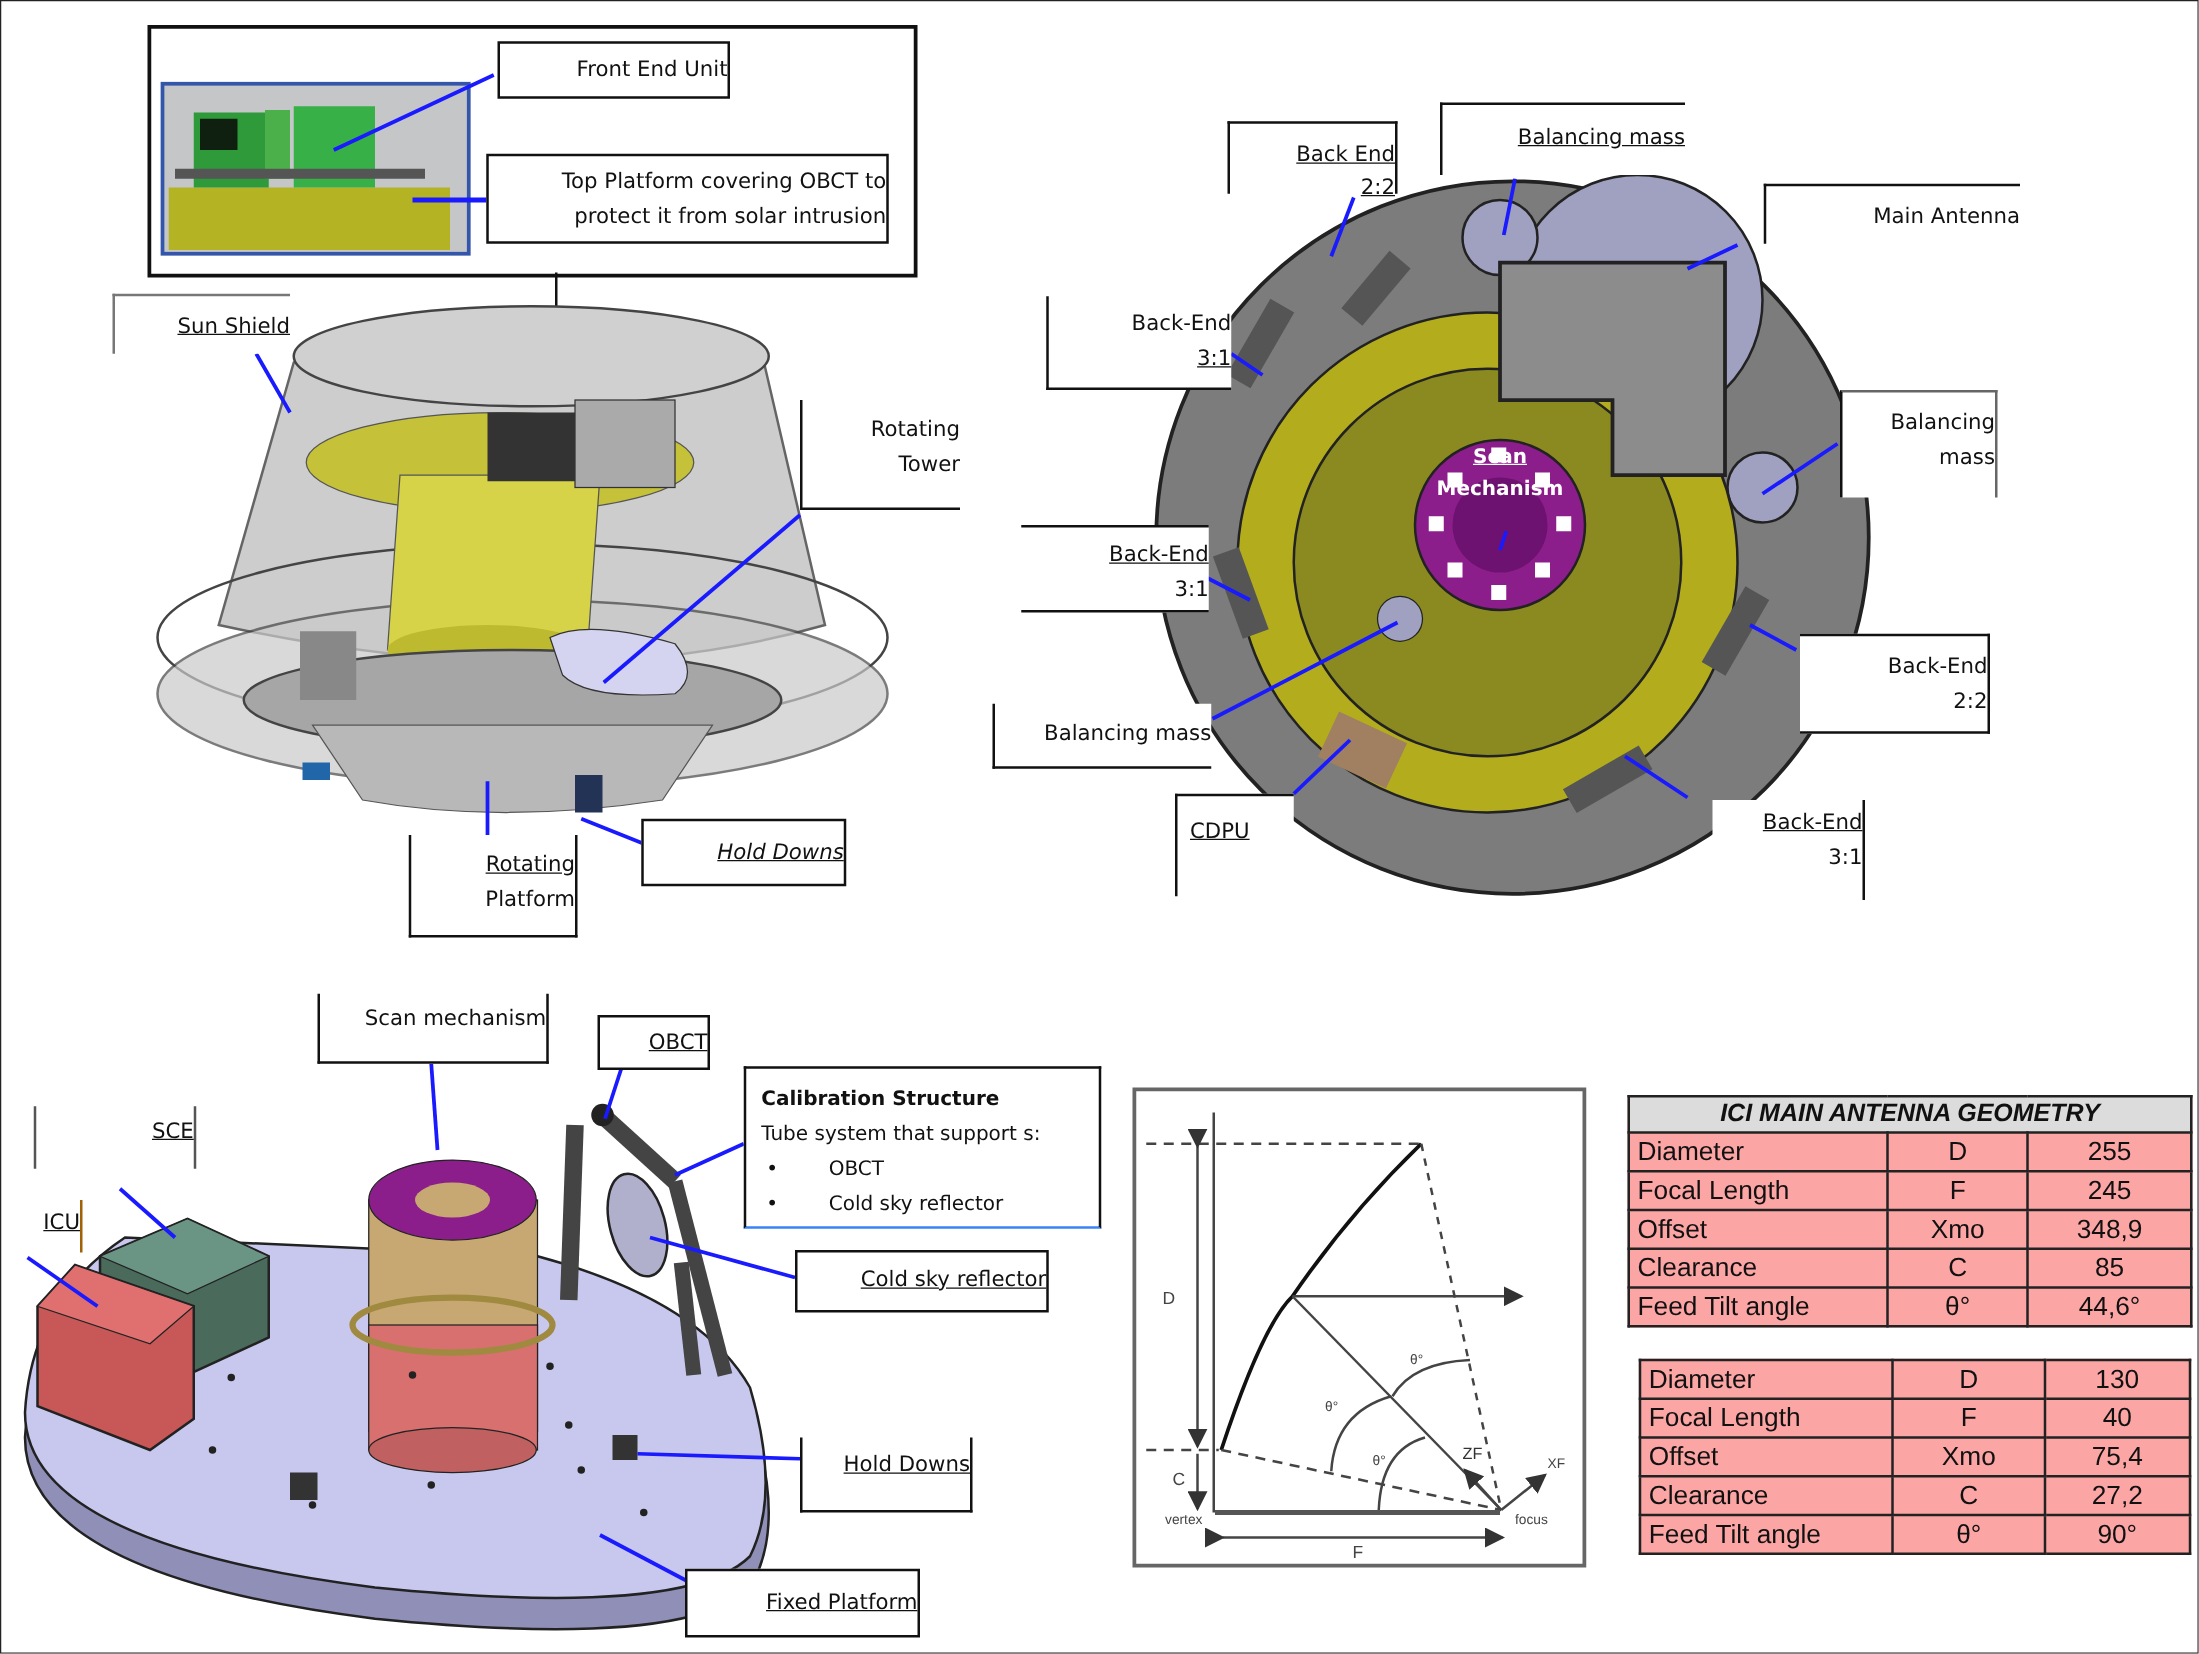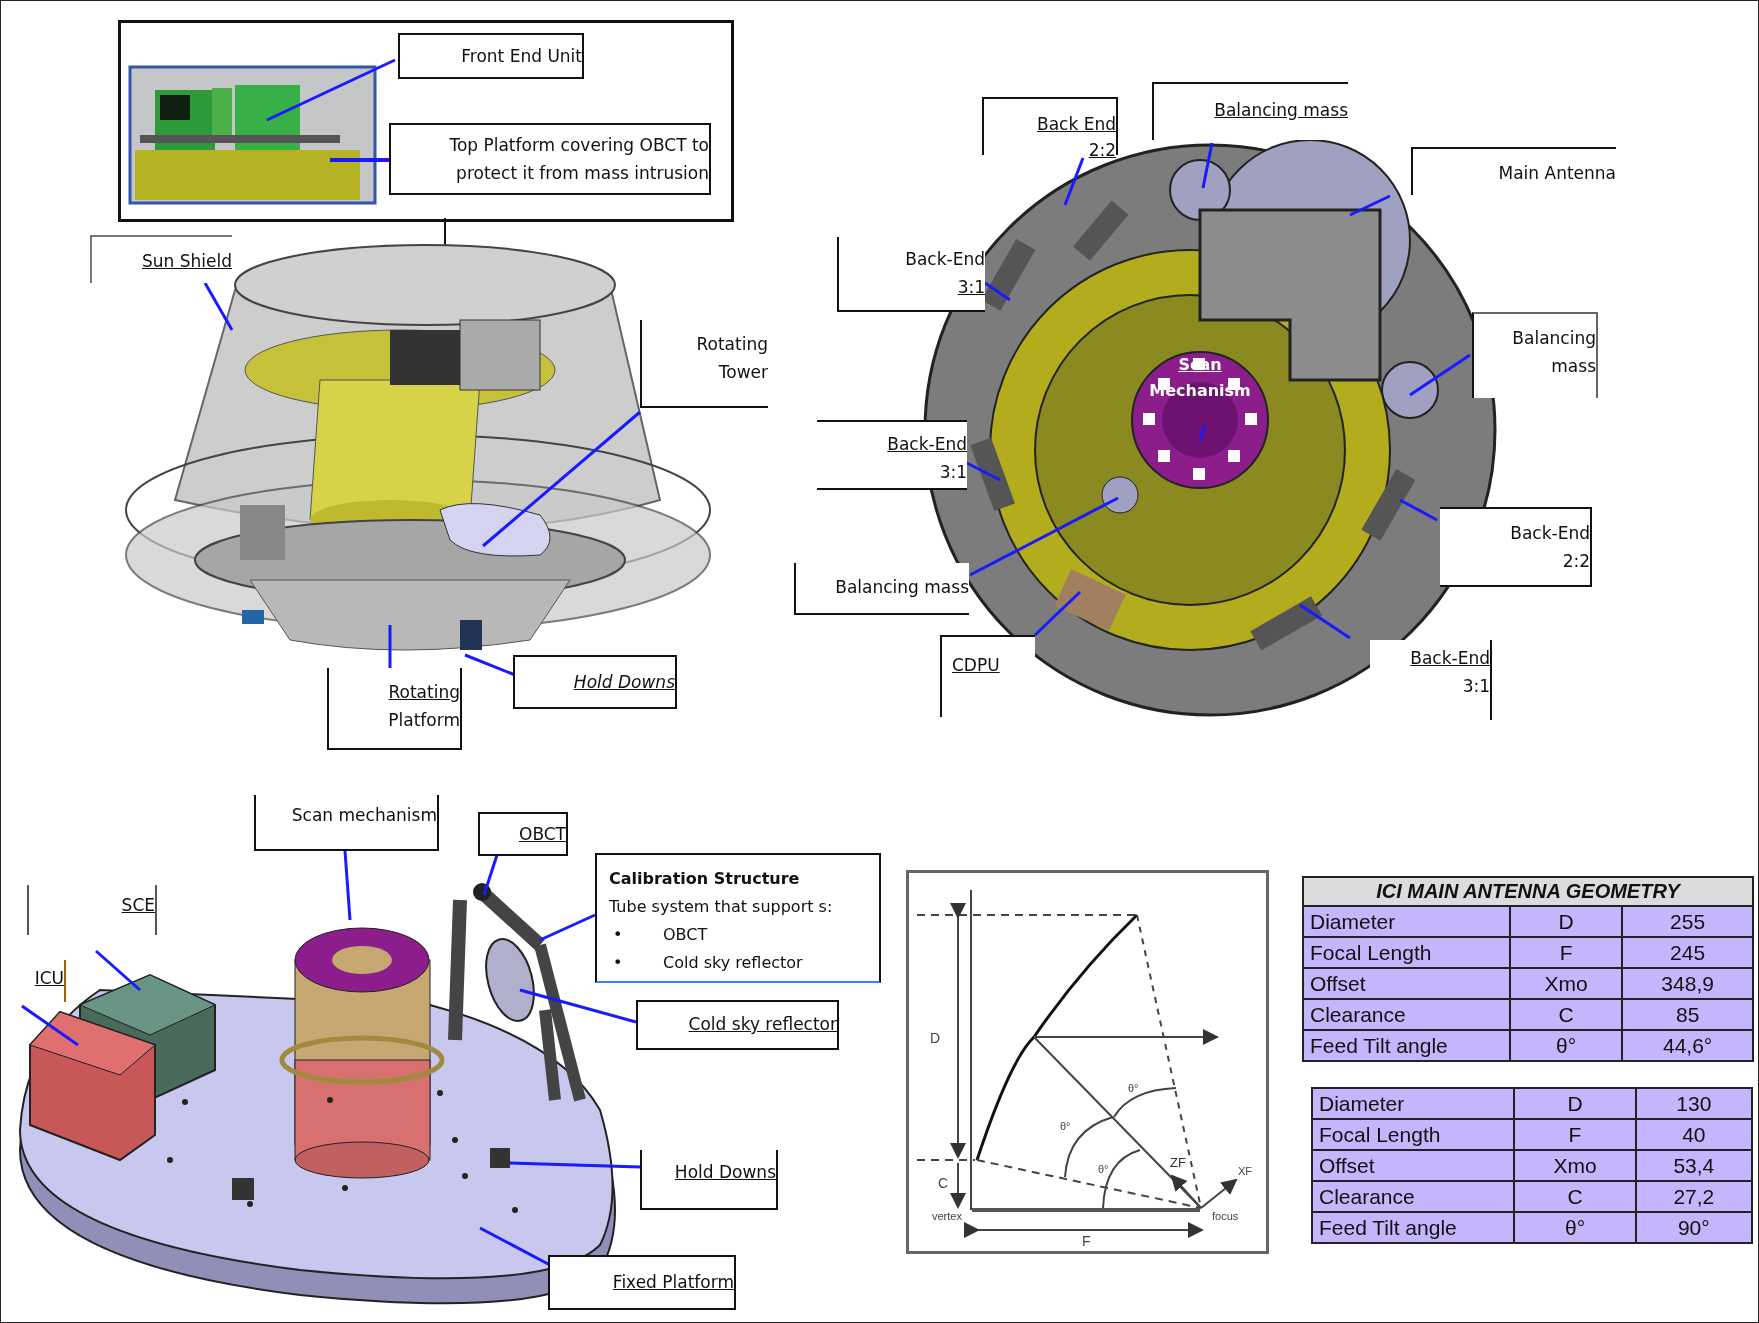--- a/index.html
+++ b/index.html
@@ -8,21 +8,21 @@
   .abs{position:absolute;}
   .lbl{position:absolute;background:#fff;font-family:"DejaVu Sans",sans-serif;font-size:17px;color:#111;text-align:right;line-height:28px;box-sizing:border-box;}
   .b2{border:2px solid #111;}
   .u{text-decoration:underline;}
   .it{font-style:italic;}
   .bt{border-top:2px solid #111;}
   .bb{border-bottom:2px solid #111;}
   .bl{border-left:2px solid #111;}
   .br{border-right:2px solid #111;}
   svg{position:absolute;left:0;top:0;}
-  table.geo{position:absolute;border-collapse:collapse;font-family:"Liberation Sans",sans-serif;font-size:21px;color:#111;background:#c4b5fd;}
+  table.geo{position:absolute;border-collapse:collapse;font-family:"Liberation Sans",sans-serif;font-size:21px;color:#111;background:#fca5a5;}
   table.geo td{border:2px solid #222;padding:1px 6px;height:27px;}
   table.geo td.sym,table.geo td.val{text-align:center;}
   table.geo th{background:#dcdcdc;border:2px solid #222;font-style:italic;font-weight:bold;font-size:20px;padding:2px 4px;}
   .cal{font-family:"DejaVu Sans",sans-serif;font-size:16px;line-height:28px;text-align:left;padding:10px 12px;}
   .cal ul{margin:0;padding:0;list-style:none;}
   .cal li{padding-left:4px;}
   .cal li span.dot{display:inline-block;width:50px;}
 </style>
 </head>
 <body>
@@ -68,21 +68,21 @@
       <rect x="460" y="620" width="22" height="30" fill="#223355"></rect>
     </g>
 
     <line x1="205" y1="283" x2="232" y2="330" stroke="#1a1aff" stroke-width="3"></line>
     <line x1="640" y1="412" x2="483" y2="546" stroke="#1a1aff" stroke-width="3"></line>
     <line x1="390" y1="625" x2="390" y2="670" stroke="#1a1aff" stroke-width="3"></line>
     <line x1="465" y1="655" x2="515" y2="675" stroke="#1a1aff" stroke-width="3"></line>
   </svg>
 
   <div class="lbl b2" style="left:398px;top:33px;width:186px;height:46px;line-height:42px;">Front End Unit</div>
-  <div class="lbl b2" style="left:389px;top:123px;width:322px;height:72px;line-height:28px;padding-top:6px;">Top Platform covering OBCT to protect it from mass intrusion</div>
+  <div class="lbl b2" style="left:389px;top:123px;width:322px;height:72px;line-height:28px;padding-top:6px;">Top Platform covering OBCT to protect it from solar intrusion</div>
 
   <div class="lbl bt bl u" style="left:90px;top:235px;width:142px;height:48px;line-height:48px;border-top-color:#777;border-left-color:#777;">Sun Shield</div>
 
   <div class="lbl bl bb" style="left:640px;top:320px;width:128px;height:88px;padding-top:10px;">
     <div>Rotating</div>
     <div>Tower</div>
   </div>
 
   <div class="lbl bl br" style="left:327px;top:668px;width:135px;height:82px;padding-top:10px;border-bottom:2px solid #111;">
     <div class="u">Rotating</div>
@@ -349,21 +349,21 @@
         <td class="val">130</td>
       </tr>
   <tr>
         <td>Focal Length</td>
         <td class="sym">F</td>
         <td class="val">40</td>
       </tr>
   <tr>
         <td>Offset</td>
         <td class="sym">Xmo</td>
-        <td class="val">53,4</td>
+        <td class="val">75,4</td>
       </tr>
   <tr>
         <td>Clearance</td>
         <td class="sym">C</td>
         <td class="val">27,2</td>
       </tr>
   <tr>
         <td>Feed Tilt angle</td>
         <td class="sym">θ°</td>
         <td class="val">90°</td>

